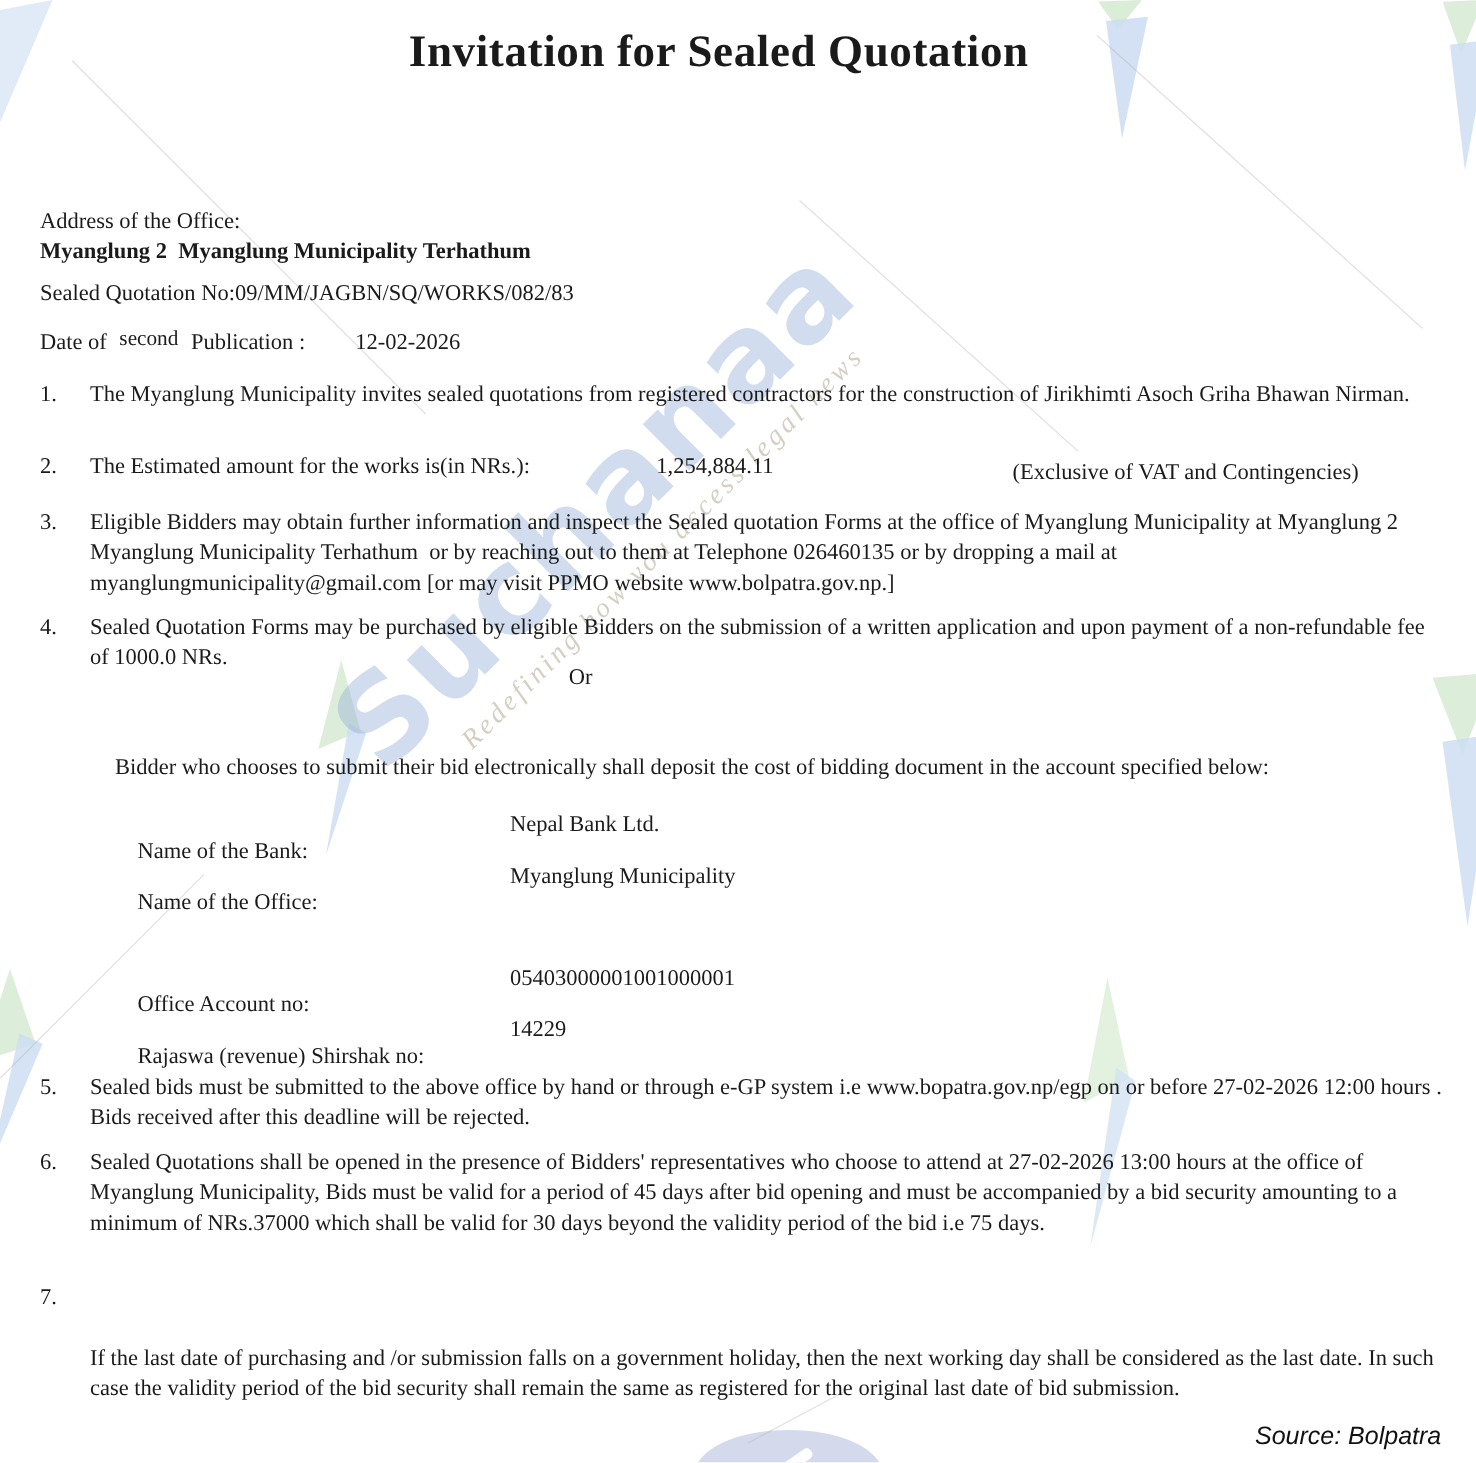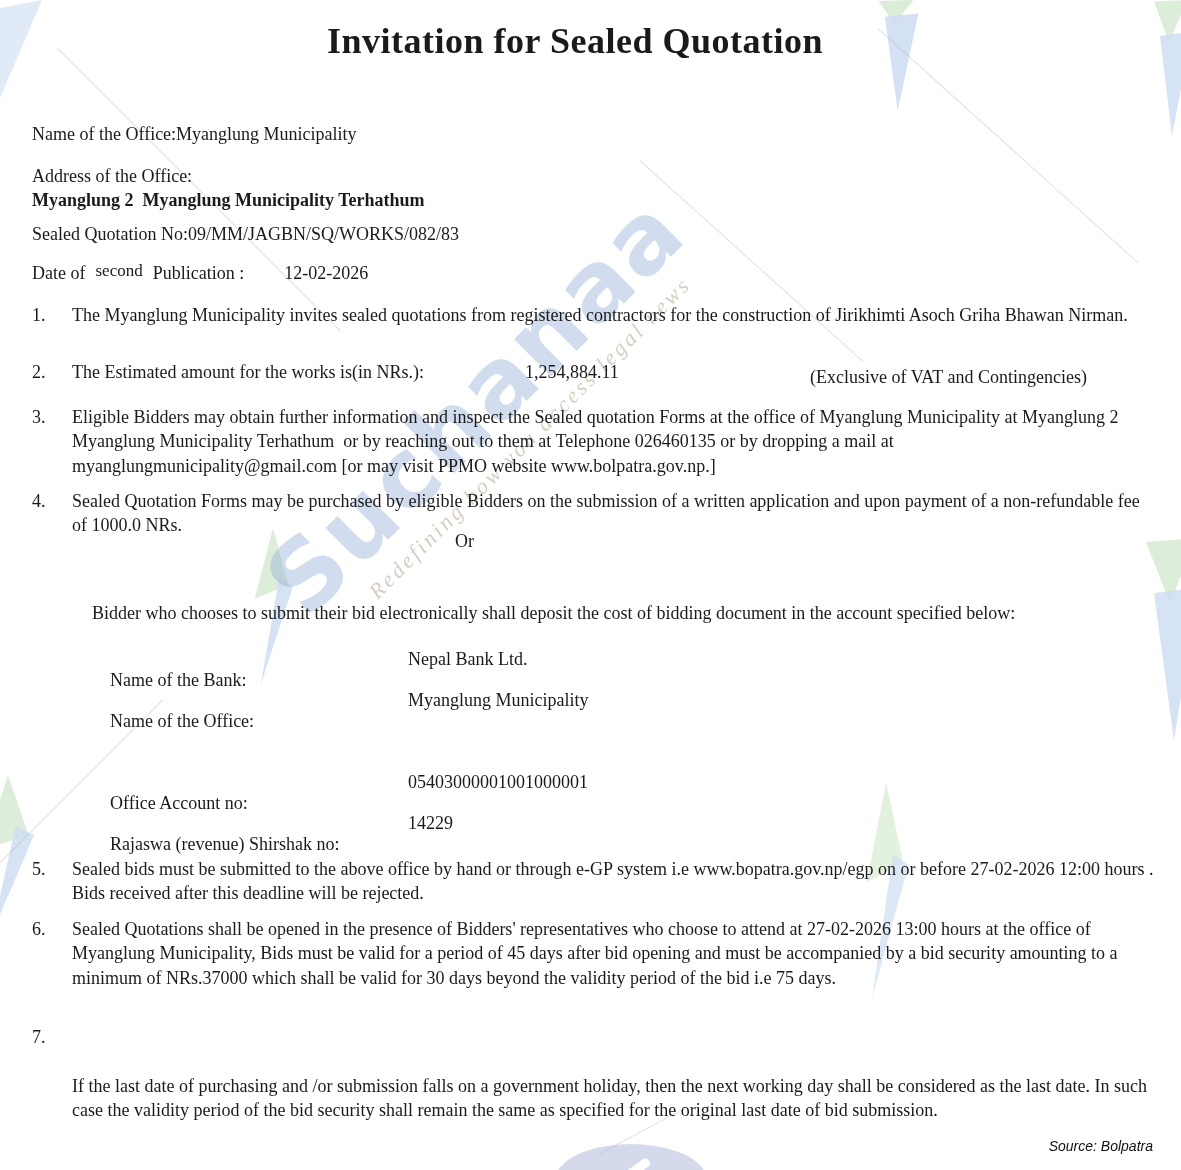--- a/index.html
+++ b/index.html
@@ -70,21 +70,21 @@
   .item .body{margin-left:40px;white-space:pre-wrap;}
   .amount{position:absolute;left:493px;top:0;white-space:pre;}
   .vat-note{position:absolute;left:778px;top:5px;white-space:pre;}
   .or-line{position:absolute;left:455px;top:531px;}
   .bank-row{position:absolute;left:92px;width:1060px;white-space:pre-wrap;}
   .bank-row .val{position:absolute;left:316px;top:0;white-space:pre-wrap;}
   .note-line{white-space:pre-wrap;}
   .source{
     position:absolute;right:28px;top:1138px;
     font-family:"Liberation Sans", sans-serif;
-    font-style:italic;font-size:14px;color:#111;
+    font-style:italic;font-size:20px;color:#111;
   }
 </style>
 </head>
 <body>
 
 <div class="page">
 
   <svg class="deco" style="left:0;top:0;width:52px;height:105px;" viewBox="0 0 52 105" preserveAspectRatio="none">
     <polygon points="0,8 42,0 0,98" fill="#d8e6f5" opacity="0.8"></polygon>
   </svg>
@@ -127,21 +127,20 @@
 
   <div class="wm-brand">Suchanaa</div>
   <div class="wm-tag">Redefining how you access legal news</div>
 
   <div class="wm-dome">
       <span class="slash"></span>
     </div>
 
   <h1 class="title">Invitation for Sealed Quotation</h1>
 
-  <div class="ln" style="top:122px;">Name of the Office:Myanglung Municipality</div>
   <div class="ln" style="top:164px;">Address of the Office:</div>
   <div class="ln" style="top:188px;font-weight:bold;">Myanglung 2  Myanglung Municipality Terhathum</div>
   <div class="ln" style="top:222px;text-align:right;">Sealed Quotation No:09/MM/JAGBN/SQ/WORKS/082/83</div>
 
   <div class="ln" style="top:261px;"><span>Date of</span><span class="date-sep"></span><span class="date-word">second</span><span class="date-sep"></span><span>Publication :</span><span class="date-val">12-02-2026</span></div>
 
   <div class="item" style="top:303px;">
     <span class="num">1.</span>
     <div class="body">The Myanglung Municipality invites sealed quotations from registered contractors for the construction of Jirikhimti Asoch Griha Bhawan Nirman.</div>
   </div>
@@ -190,20 +189,20 @@
   </div>
 
   <div class="item" style="top:917px;">
     <span class="num">6.</span>
     <div class="body">Sealed Quotations shall be opened in the presence of Bidders' representatives who choose to attend at 27-02-2026 13:00 hours at the office of  Myanglung Municipality, Bids must be valid for a period of 45 days after bid opening and must be accompanied by a bid security amounting to a minimum of NRs.37000 which shall be valid for 30 days beyond the validity period of the bid i.e 75 days.</div>
   </div>
 
   <div class="item" style="top:1025px;">
     <span class="num">7.</span>
     <div class="body">
-      <div class="note-line">If the last date of purchasing and /or submission falls on a government holiday, then the next working day shall be considered as the last date. In such case the validity period of the bid security shall remain the same as specified for the original last date of bid submission.</div>
+      <div class="note-line">If the last date of purchasing and /or submission falls on a government holiday, then the next working day shall be considered as the last date. In such case the validity period of the bid security shall remain the same as registered for the original last date of bid submission.</div>
       
     </div>
   </div>
 
   <div class="source">Source: Bolpatra</div>
 
 </div>
 
 </body></html>

